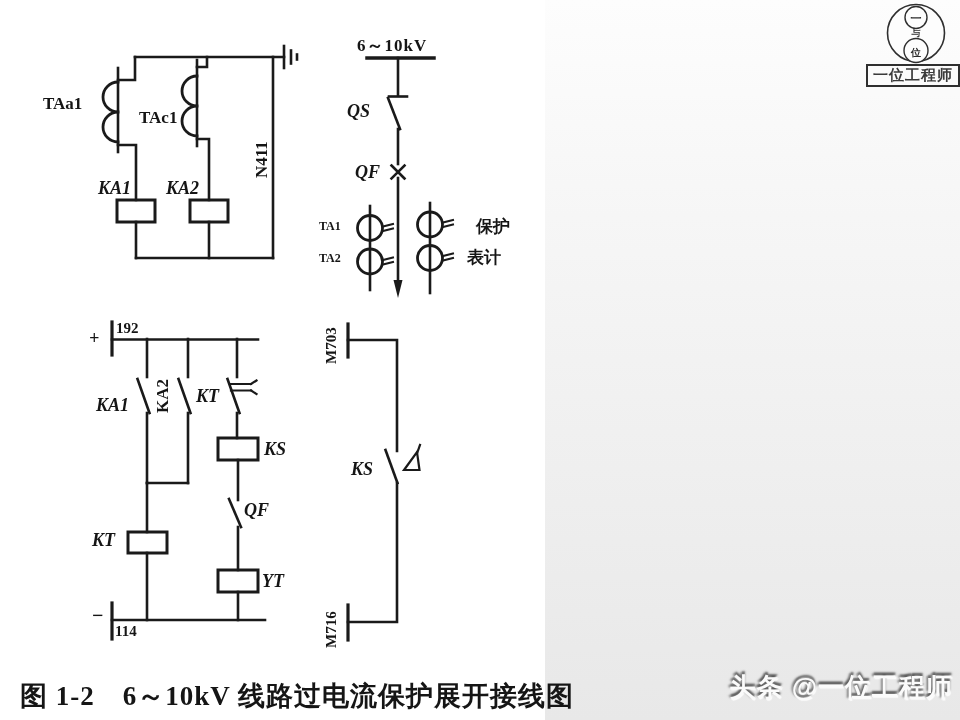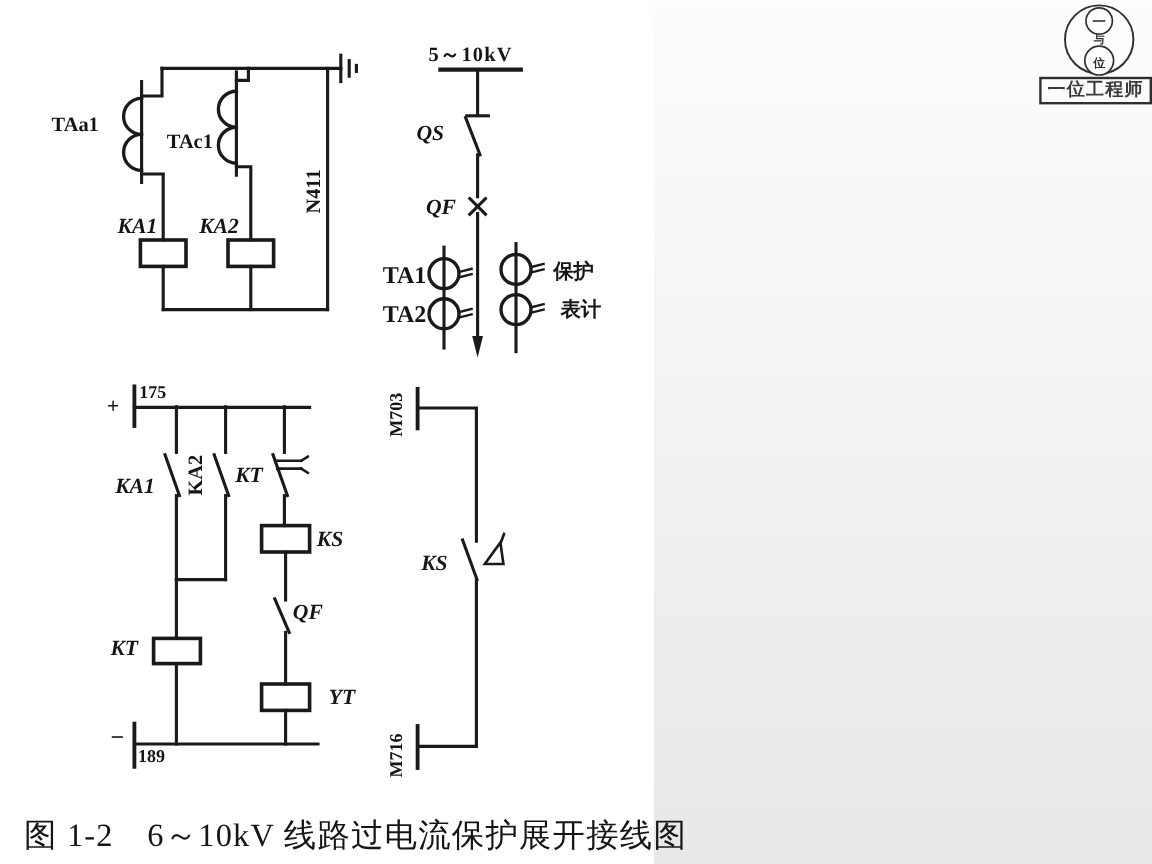--- a/index.html
+++ b/index.html
@@ -3,23 +3,23 @@
 <meta charset="utf-8">
 <style>
   html,body{margin:0;padding:0;}
   .stage{position:relative;width:960px;height:720px;background:#ffffff;overflow:hidden;
          font-family:"Liberation Serif", serif;}
   .bg-right{position:absolute;left:545px;top:0;width:415px;height:720px;
             background:linear-gradient(180deg,#fdfdfd 0%,#f6f6f6 30%,#efefef 65%,#e8e8e8 100%);}
   svg.art{position:absolute;left:0;top:0;}
   .lbl{position:absolute;color:#151515;font-weight:bold;white-space:nowrap;line-height:1;}
   .vlabel{transform:rotate(-90deg);transform-origin:0 0;}
-  .fs15{font-size:15px;} .fs16{font-size:20px;} .fs17{font-size:17px;}
+  .fs15{font-size:15px;} .fs16{font-size:12px;} .fs17{font-size:17px;}
   .fs18{font-size:18px;font-style:italic;} .fs20{font-size:20px;}
-  .caption{position:absolute;left:20px;top:678px;font-size:27px;font-weight:normal;
+  .caption{position:absolute;left:20px;top:678px;font-size:27px;font-weight:bold;
            color:#151515;letter-spacing:1px;white-space:nowrap;}
   .logo-char{position:absolute;color:#2b2b2b;font-weight:bold;text-align:center;}
   .logo-banner{position:absolute;left:866px;top:64px;width:90px;height:19px;
                border:2px solid #2f2f2f;background:#fbfbfb;color:#3a3a3a;
                font-size:15px;font-weight:bold;text-align:center;line-height:19px;
                letter-spacing:1px;}
   .watermark{position:absolute;left:728px;top:670px;width:225px;text-align:right;
              font-family:"Liberation Sans", sans-serif;font-size:26px;font-weight:bold;
              color:#fbfbfb;letter-spacing:1px;
              text-shadow:0 -3px 2px rgba(75,75,75,0.85), -2px -2px 2px rgba(90,90,90,0.55),
@@ -147,43 +147,44 @@
       <circle cx="916" cy="50.5" r="12" fill="#fdfdfd" stroke-width="1.4"></circle>
     </g>
   </svg>
 
   <div class="lbl fs17" style="left:43px;top:95px">TAa1</div>
   <div class="lbl fs17" style="left:139px;top:109px">TAc1</div>
   <div class="lbl fs17 vlabel" style="left:253px;top:178px">N411</div>
   <div class="lbl fs18" style="left:98px;top:179px">KA1</div>
   <div class="lbl fs18" style="left:166px;top:179px">KA2</div>
 
-  <div class="lbl fs17" style="left:357px;top:37px;letter-spacing:1px">5～10kV</div>
+  <div class="lbl fs17" style="left:357px;top:37px;letter-spacing:1px">6～10kV</div>
   <div class="lbl fs18" style="left:347px;top:102px">QS</div>
   <div class="lbl fs18" style="left:355px;top:163px">QF</div>
   <div class="lbl fs16" style="left:319px;top:220px">TA1</div>
   <div class="lbl fs16" style="left:319px;top:252px">TA2</div>
-  <div class="lbl fs17" style="left:461px;top:218px">保护</div>
+  <div class="lbl fs17" style="left:476px;top:218px">保护</div>
   <div class="lbl fs17" style="left:467px;top:249px">表计</div>
 
   <div class="lbl fs18" style="left:89px;top:329px">+</div>
-  <div class="lbl fs15" style="left:116px;top:321px">175</div>
+  <div class="lbl fs15" style="left:116px;top:321px">192</div>
   <div class="lbl fs18" style="left:96px;top:396px">KA1</div>
   <div class="lbl fs17 vlabel" style="left:154px;top:413px">KA2</div>
   <div class="lbl fs18" style="left:196px;top:387px">KT</div>
   <div class="lbl fs18" style="left:264px;top:440px">KS</div>
   <div class="lbl fs18" style="left:244px;top:501px">QF</div>
-  <div class="lbl fs18" style="left:274px;top:572px">YT</div>
+  <div class="lbl fs18" style="left:262px;top:572px">YT</div>
   <div class="lbl fs18" style="left:92px;top:531px">KT</div>
   <div class="lbl fs20" style="left:92px;top:605px">−</div>
-  <div class="lbl fs15" style="left:115px;top:624px">189</div>
+  <div class="lbl fs15" style="left:115px;top:624px">114</div>
 
   <div class="lbl fs15 vlabel" style="left:324px;top:364px">M703</div>
   <div class="lbl fs18" style="left:351px;top:460px">KS</div>
   <div class="lbl fs15 vlabel" style="left:324px;top:648px">M716</div>
 
   <div class="logo-char" style="left:906px;top:11px;width:20px;font-size:11px">一</div>
   <div class="logo-char" style="left:907px;top:27px;width:18px;font-size:9px">与</div>
   <div class="logo-char" style="left:906px;top:46px;width:20px;font-size:10px">位</div>
   <div class="logo-banner">一位工程师</div>
 
   <div class="caption">图 1-2　6～10kV 线路过电流保护展开接线图</div>
+  <div class="watermark">头条 @一位工程师</div>
 </div>
 
 </body></html>

